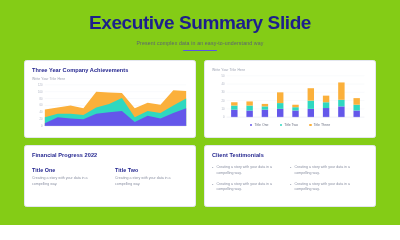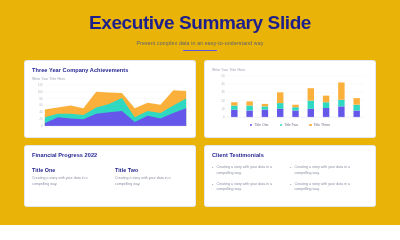--- a/index.html
+++ b/index.html
@@ -5,21 +5,21 @@
   * { box-sizing: border-box; margin: 0; padding: 0; }
   html, body {
     width: 400px; height: 225px;
     background: #ffffff;
     font-family: "Liberation Sans", sans-serif;
     overflow: hidden;
   }
   .slide {
     position: relative;
     width: 400px; height: 225px;
-    background: #eab308;
+    background: #84cc16;
     padding: 0;
   }
 
   
   .header { text-align: center; padding-top: 13px; }
   .title {
     font-size: 19px;
     font-weight: 700;
     letter-spacing: -0.4px;
     color: #1d1f8c;

